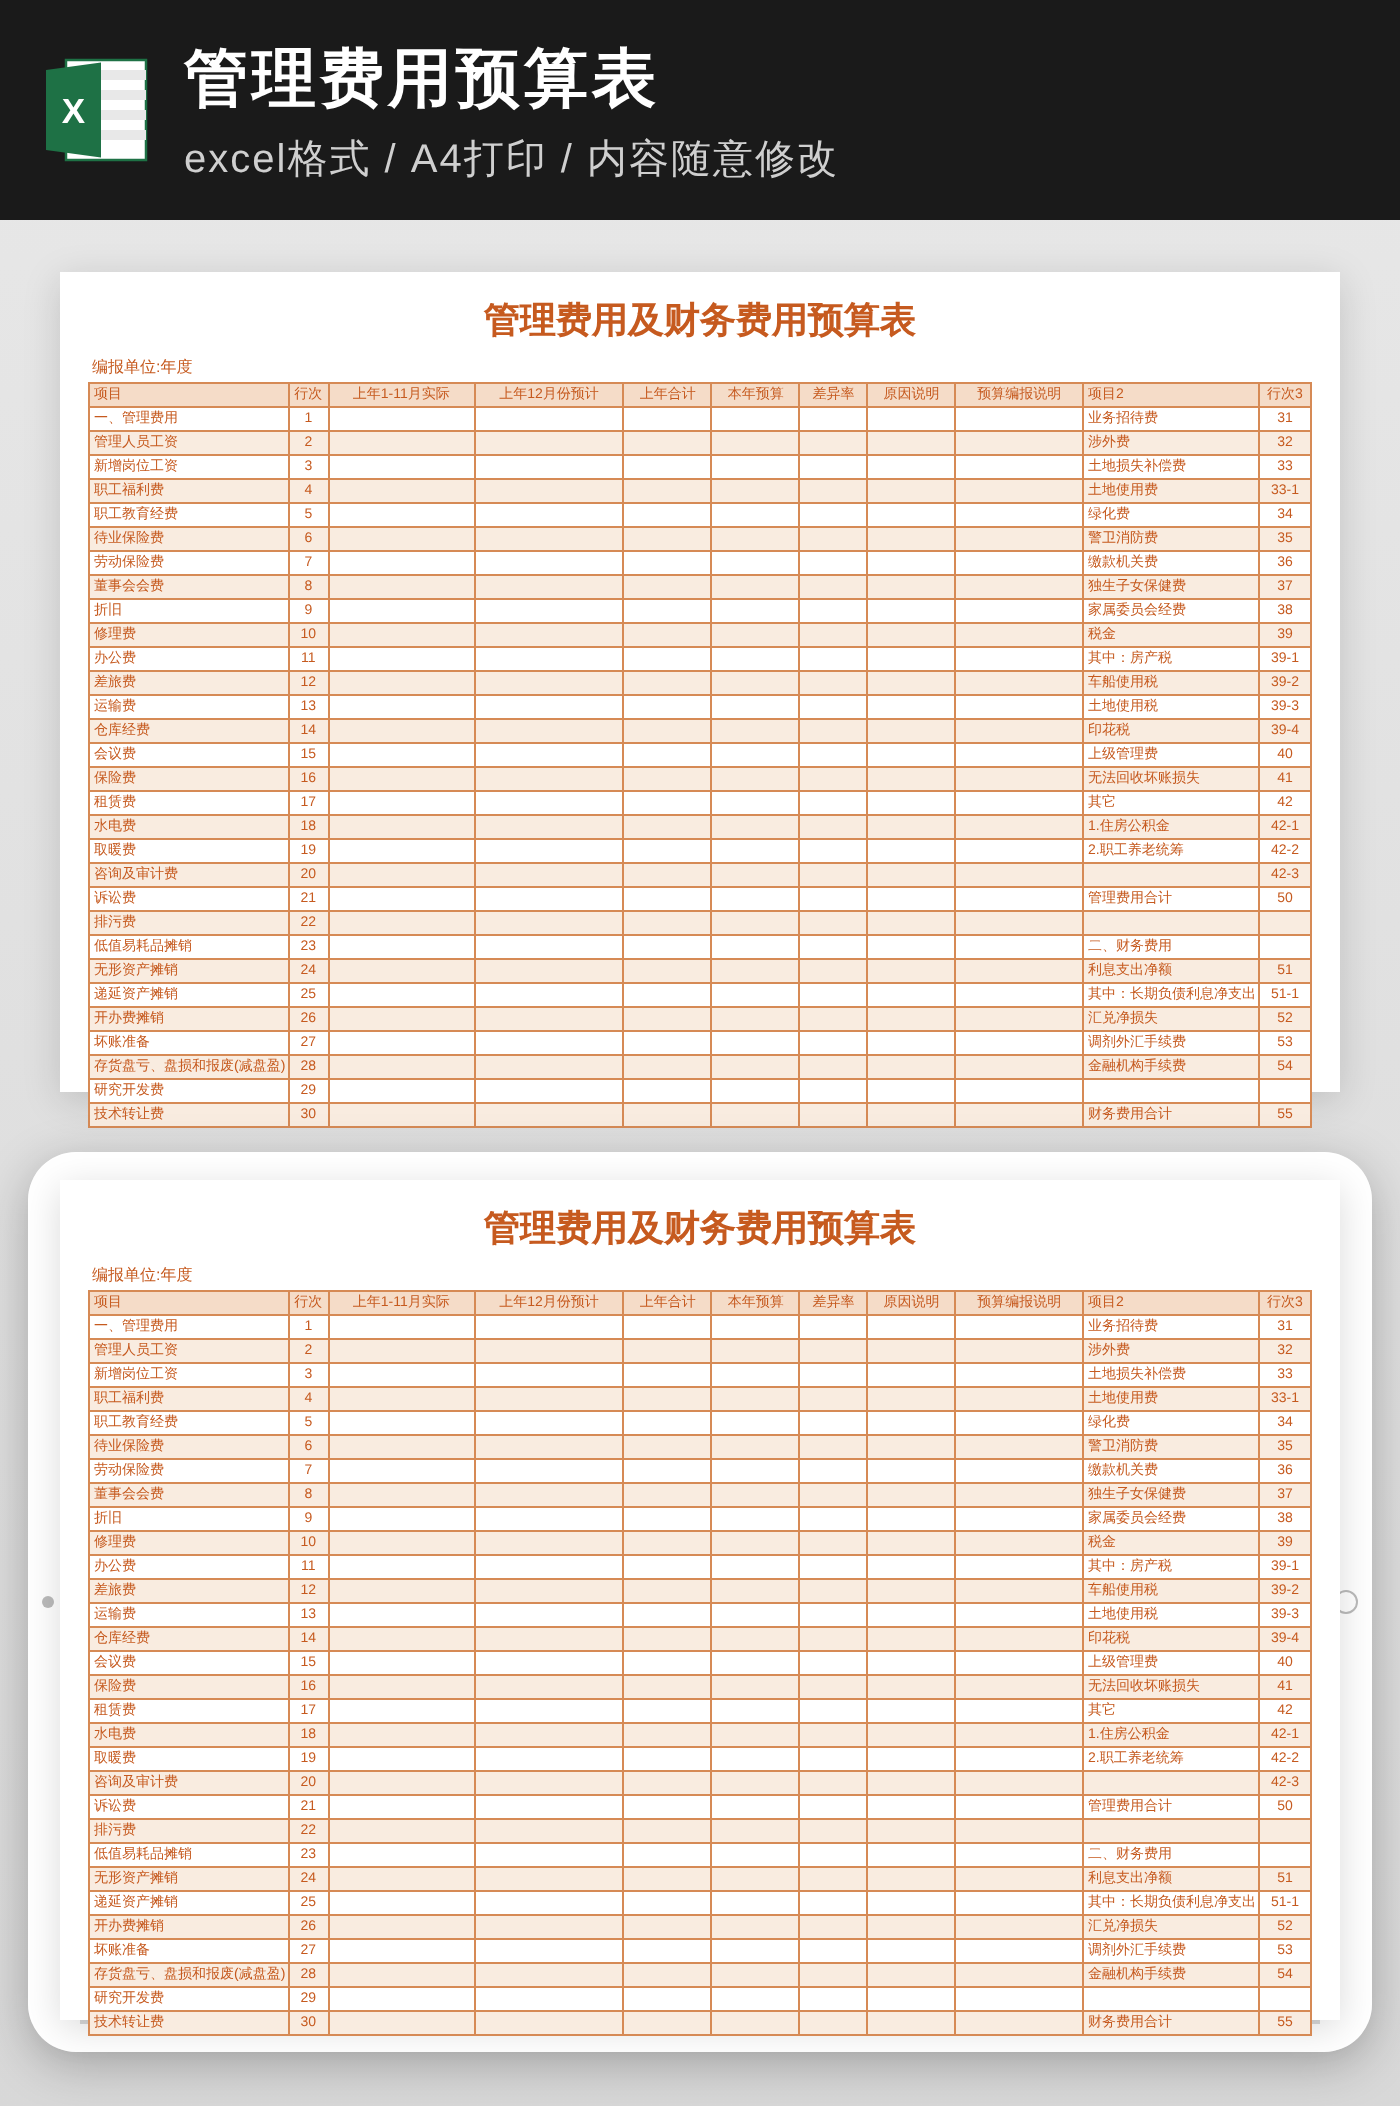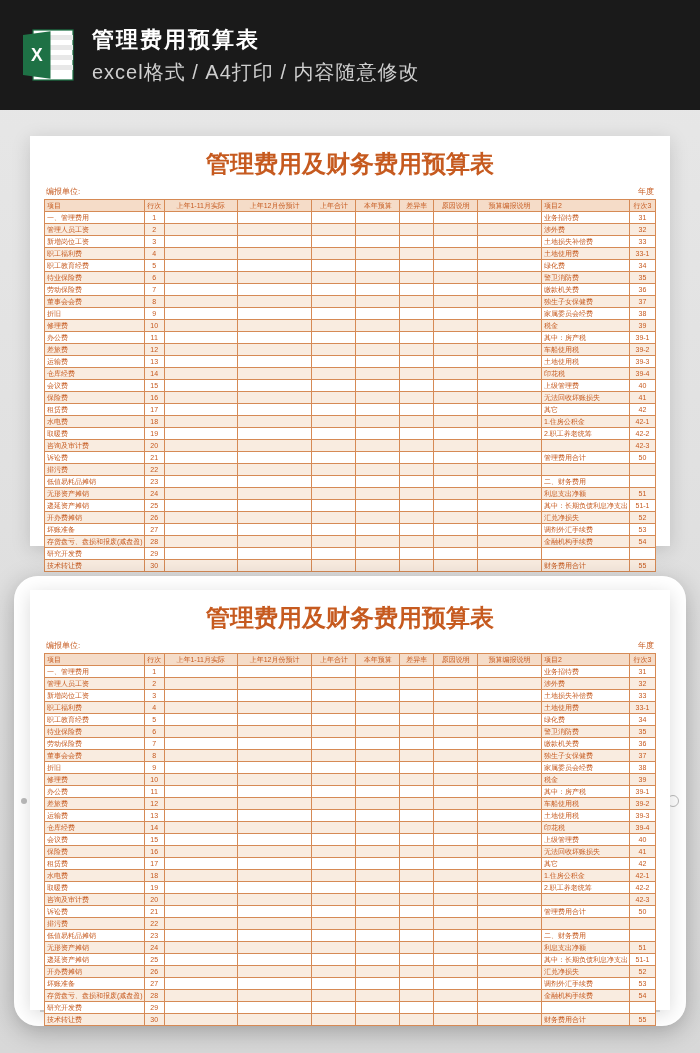--- a/index.html
+++ b/index.html
@@ -18,21 +18,21 @@
       top: 0; left: 0; right: 0;
       height: 110px;
       background: #1a1a1a;
       display: flex;
       align-items: center;
       padding: 0 18px;
       gap: 14px;
     }
     .excel-icon { width: 60px; height: 60px; }
     .header-text { color: #fff; flex: 1; }
-    .header-title { font-size: 22px; font-weight: 700; letter-spacing: 2px; }
+    .header-title { font-size: 32px; font-weight: 700; letter-spacing: 2px; }
     .header-sub { font-size: 20px; color: #cfcfcf; margin-top: 4px; letter-spacing: 1px;}
     .sheet-card {
       position: absolute;
       left: 30px;
       width: 640px;
       background: #fff;
       box-shadow: 0 4px 18px rgba(0,0,0,0.15);
       padding: 12px 14px 16px;
     }
     .card1 { top: 136px; height: 410px; }
@@ -46,26 +46,26 @@
       border-right-width: 26px;
       border-radius: 24px;
       box-shadow: 0 6px 24px rgba(0,0,0,0.25);
       pointer-events: none;
     }
     .tablet-home { position:absolute; right:-19px; top:50%; transform:translateY(-50%); width:12px;height:12px;border:1px solid #bbb;border-radius:50%;}
     .tablet-cam { position:absolute; left:-19px; top:50%; transform:translateY(-50%); width:6px;height:6px;background:#bbb;border-radius:50%;}
     .stitle {
       text-align: center;
       color: #c65a1f;
-      font-size: 24px;
+      font-size: 18px;
       font-weight: 700;
       margin-bottom: 6px;
     }
     .above-row {
-      display:flex; justify-content:space-between;
+      display:flex; 
       color:#c65a1f; font-size:8px; margin-bottom:2px;
       padding: 0 2px;
     }
     table {
       width: 100%;
       border-collapse: collapse;
       font-size: 7px;
       color: #c65a1f;
     }
     th, td {

